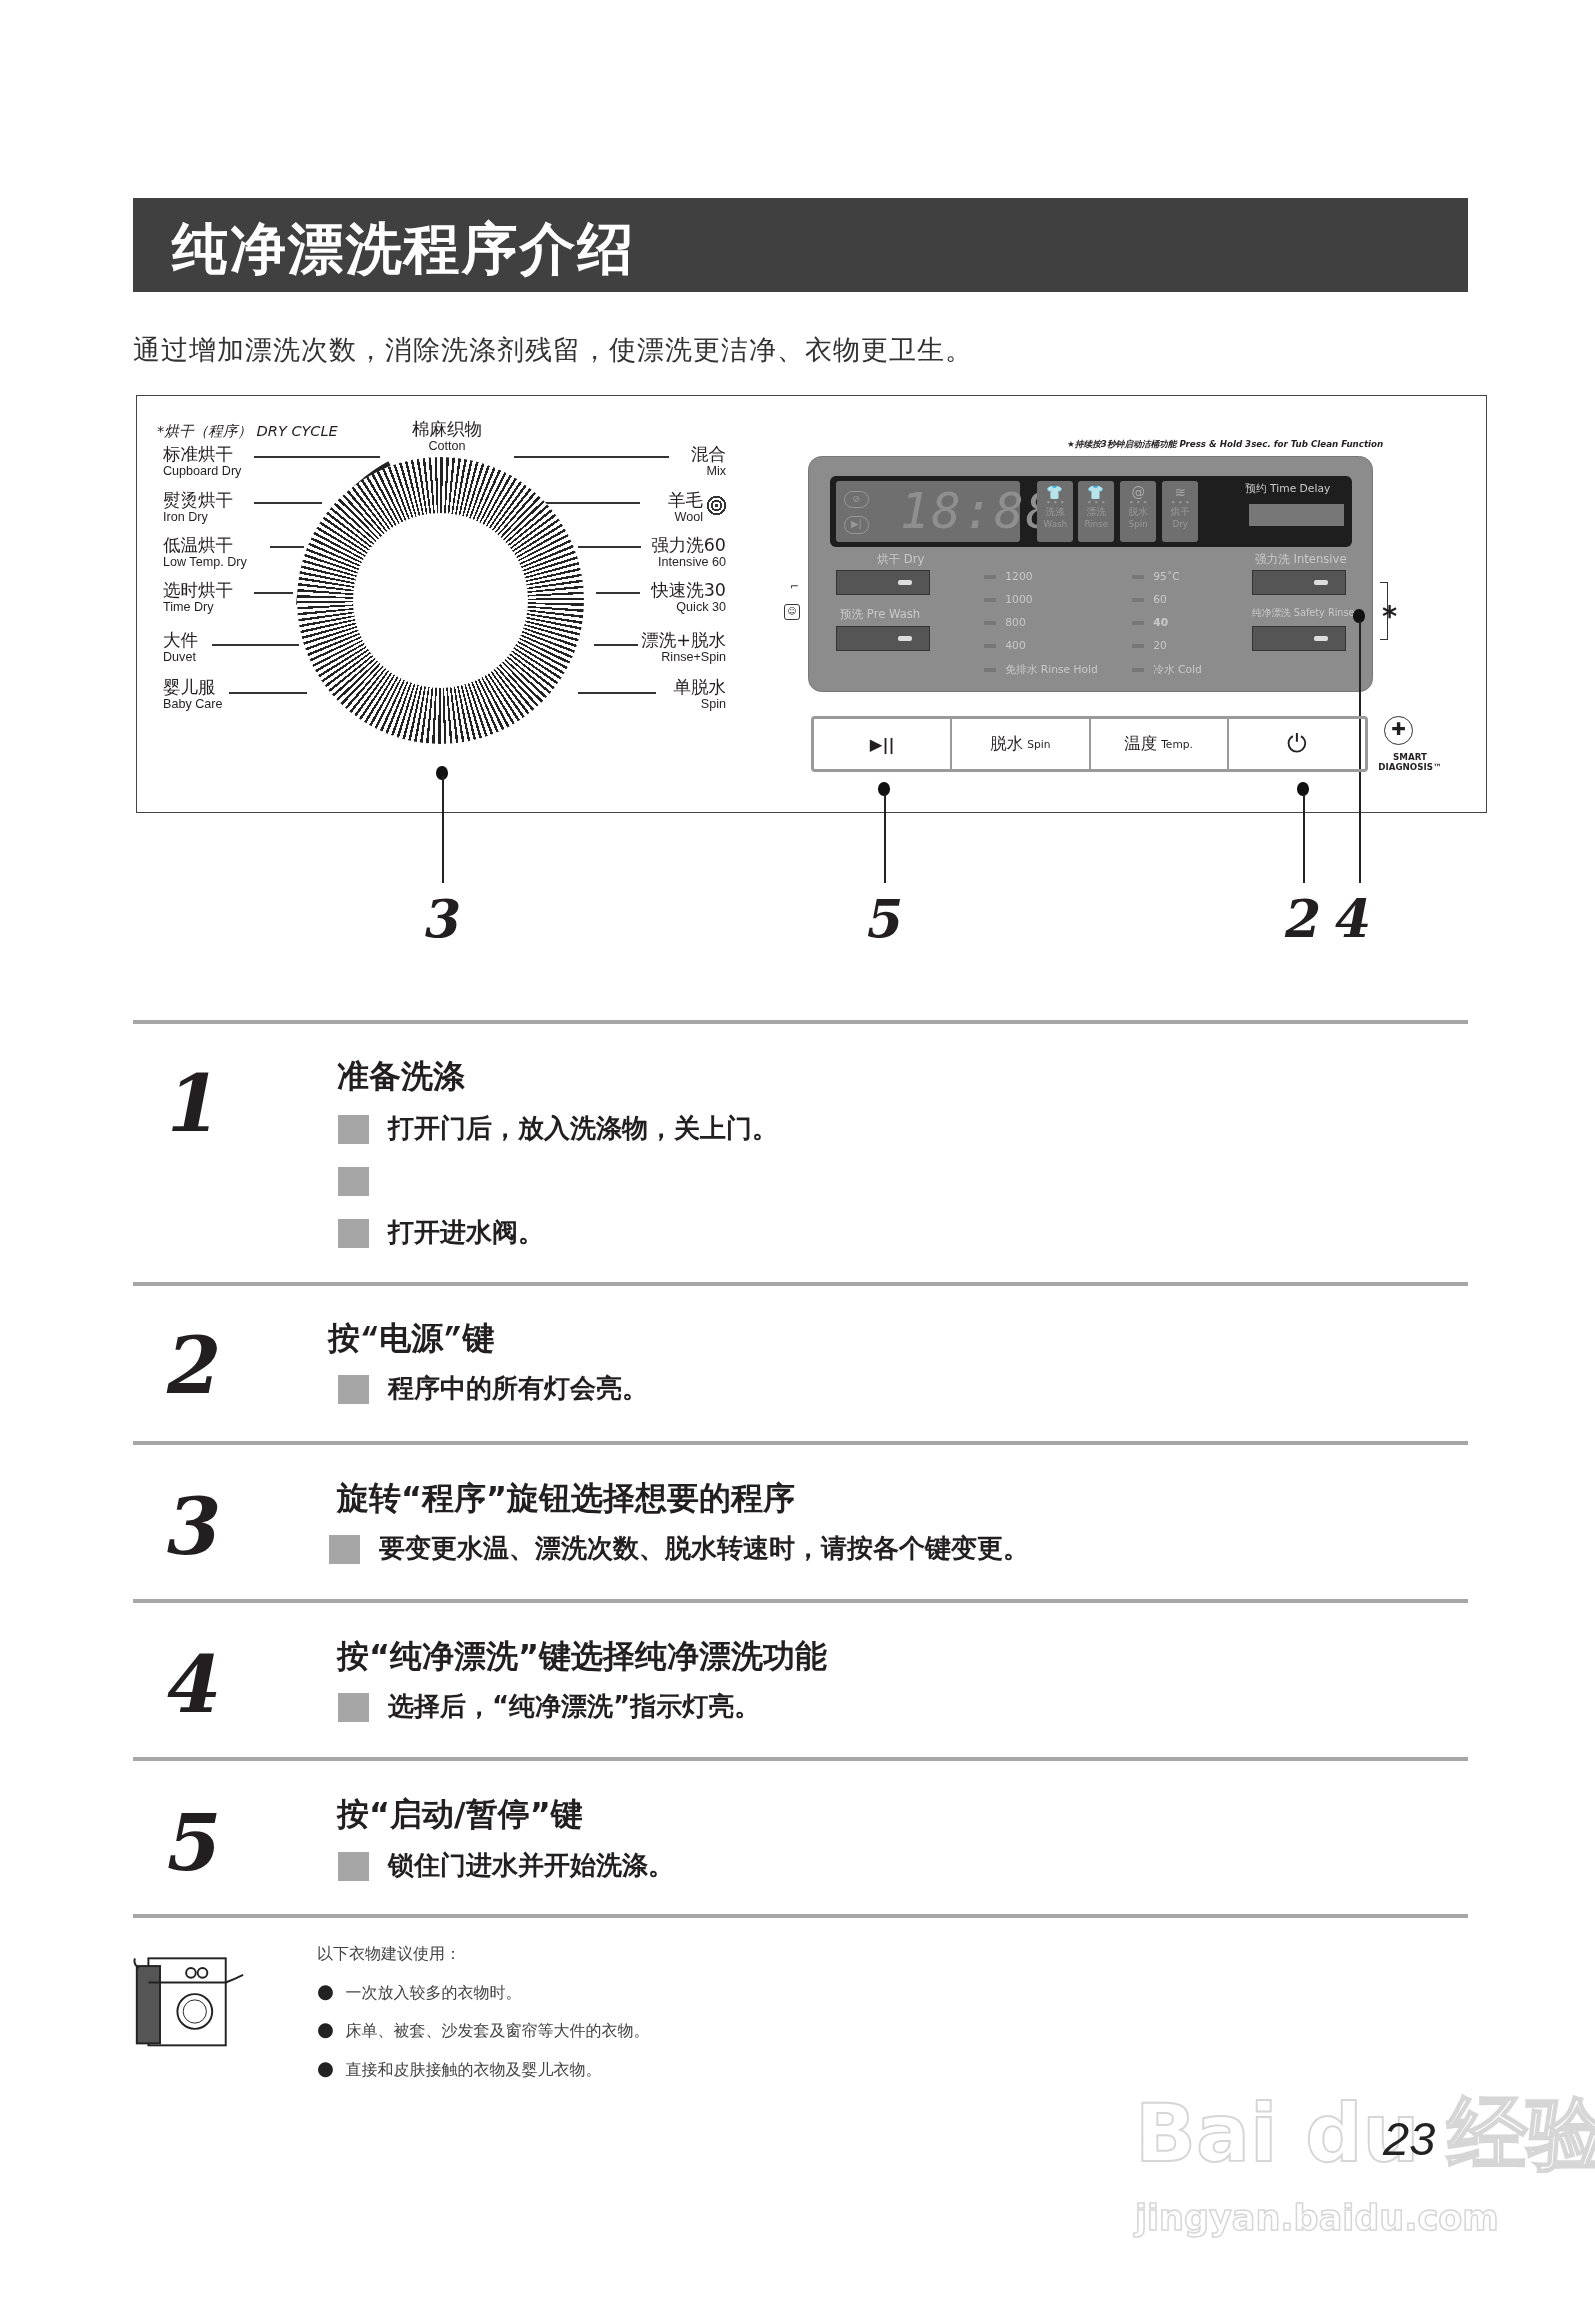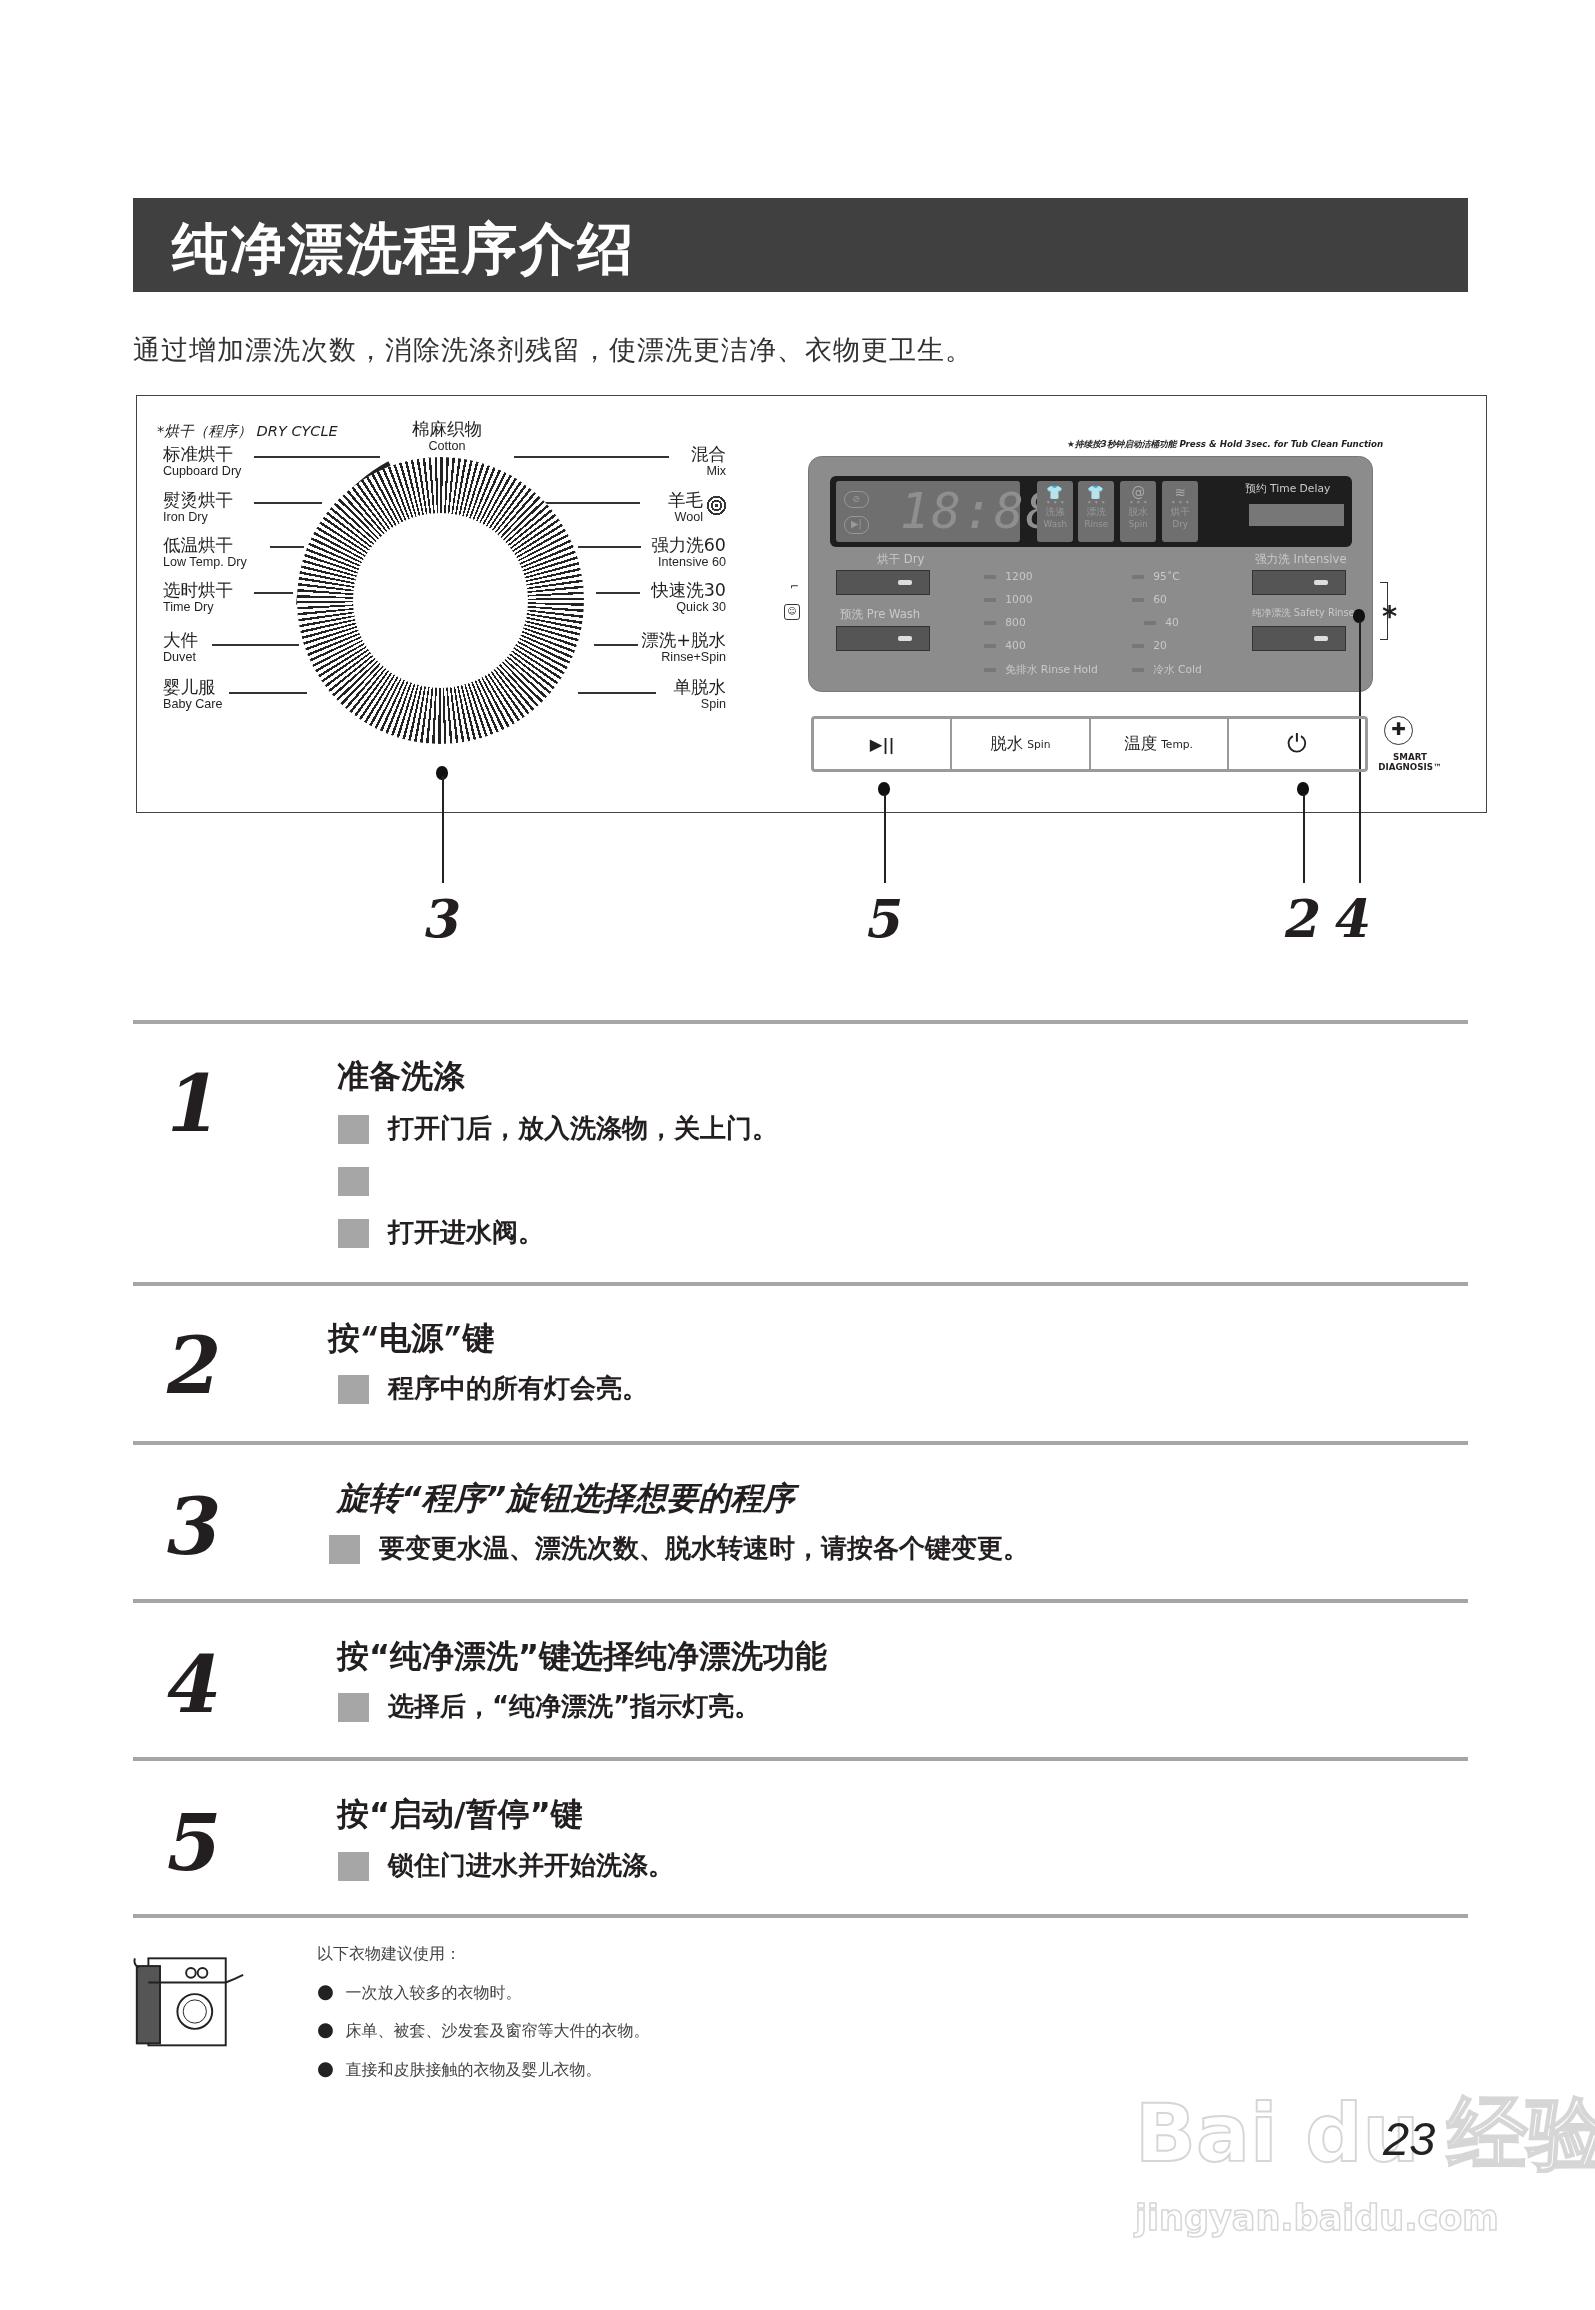--- a/index.html
+++ b/index.html
@@ -207,21 +207,21 @@
     </div>
 
   <div class="abs opt" style="left:175px;top:113px;"><i></i><span>1200</span></div>
   <div class="abs opt" style="left:175px;top:136px;"><i></i><span>1000</span></div>
   <div class="abs opt" style="left:175px;top:159px;"><i></i><span>800</span></div>
   <div class="abs opt" style="left:175px;top:182px;"><i></i><span>400</span></div>
   <div class="abs opt" style="left:175px;top:206px;"><i></i><span>免排水 Rinse Hold</span></div>
 
   <div class="abs opt" style="left:323px;top:113px;"><i></i><span>95˚C</span></div>
   <div class="abs opt" style="left:323px;top:136px;"><i></i><span>60</span></div>
-  <div class="abs opt" style="left:335px;top:159px;"><i></i><span>40</span></div>
+  <div class="abs opt" style="left:323px;top:159px;font-weight:bold;"><i></i><span>40</span></div>
   <div class="abs opt" style="left:323px;top:182px;"><i></i><span>20</span></div>
   <div class="abs opt" style="left:323px;top:206px;"><i></i><span>冷水 Cold</span></div>
 
   <div class="abs plabel" style="left:446px;top:95px;">强力洗 Intensive</div>
   <div class="abs pbtn" style="left:443px;top:113px;">
       <i></i>
     </div>
   <div class="abs plabel" style="left:443px;top:150px;font-size:9.7px;">纯净漂洗 Safety Rinse</div>
   <div class="abs pbtn" style="left:443px;top:169px;">
       <i></i>
@@ -269,21 +269,21 @@
 <div class="abs bullet" style="left:388px;top:1163px;"><span class="sq"></span></div>
 <div class="abs bullet" style="left:388px;top:1215px;"><span class="sq"></span><span>打开进水阀。</span></div>
 
 <div class="abs divider" style="top:1282px;"></div>
 <div class="abs stepnum" style="left:167px;top:1327px;">2</div>
 <div class="abs steptitle" style="left:328px;top:1317px;font-family:Liberation Mono, monospace;">按“电源”键</div>
 <div class="abs bullet" style="left:388px;top:1371px;"><span class="sq"></span><span>程序中的所有灯会亮。</span></div>
 
 <div class="abs divider" style="top:1441px;"></div>
 <div class="abs stepnum" style="left:167px;top:1488px;">3</div>
-<div class="abs steptitle" style="left:337px;top:1477px;font-style:italic;">旋转“程序”旋钮选择想要的程序</div>
+<div class="abs steptitle" style="left:337px;top:1477px;">旋转“程序”旋钮选择想要的程序</div>
 <div class="abs bullet" style="left:379px;top:1531px;"><span class="sq"></span><span>要变更水温、漂洗次数、脱水转速时，请按各个键变更。</span></div>
 
 <div class="abs divider" style="top:1599px;"></div>
 <div class="abs stepnum" style="left:167px;top:1646px;">4</div>
 <div class="abs steptitle" style="left:337px;top:1635px;">按“纯净漂洗”键选择纯净漂洗功能</div>
 <div class="abs bullet" style="left:388px;top:1689px;"><span class="sq"></span><span>选择后，“纯净漂洗”指示灯亮。</span></div>
 
 <div class="abs divider" style="top:1757px;"></div>
 <div class="abs stepnum" style="left:167px;top:1804px;">5</div>
 <div class="abs steptitle" style="left:337px;top:1793px;">按“启动/暂停”键</div>

